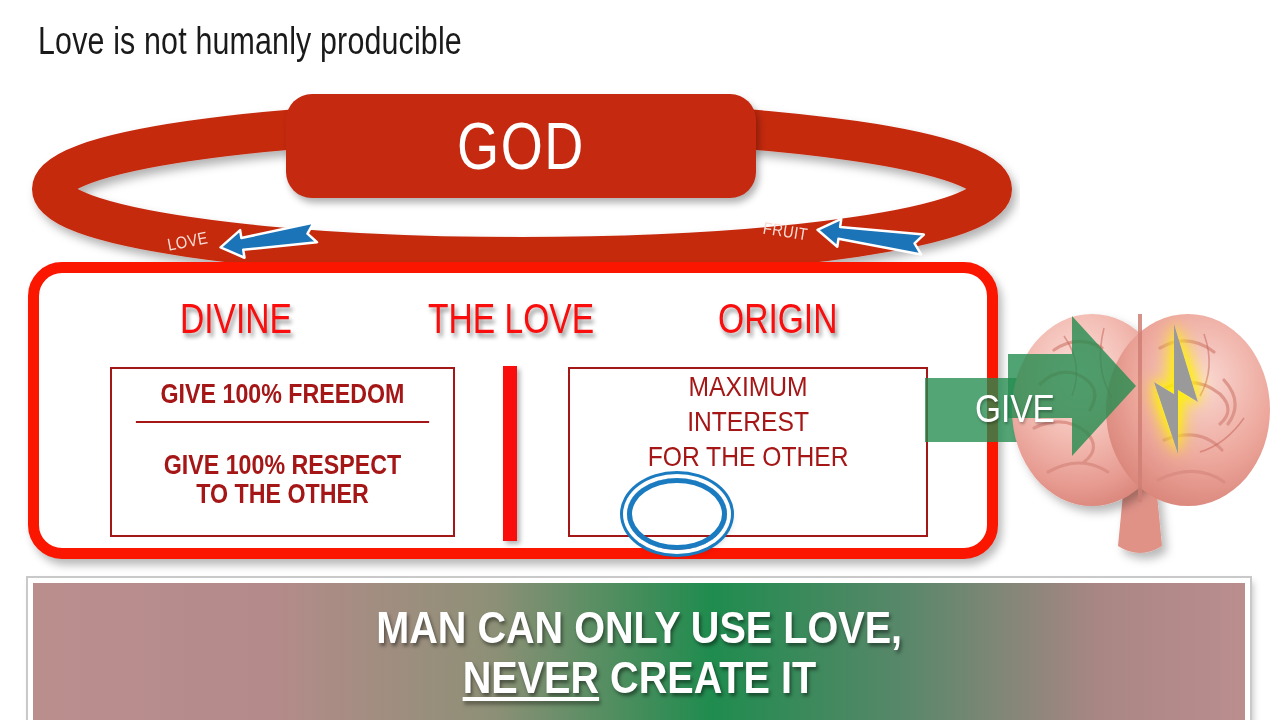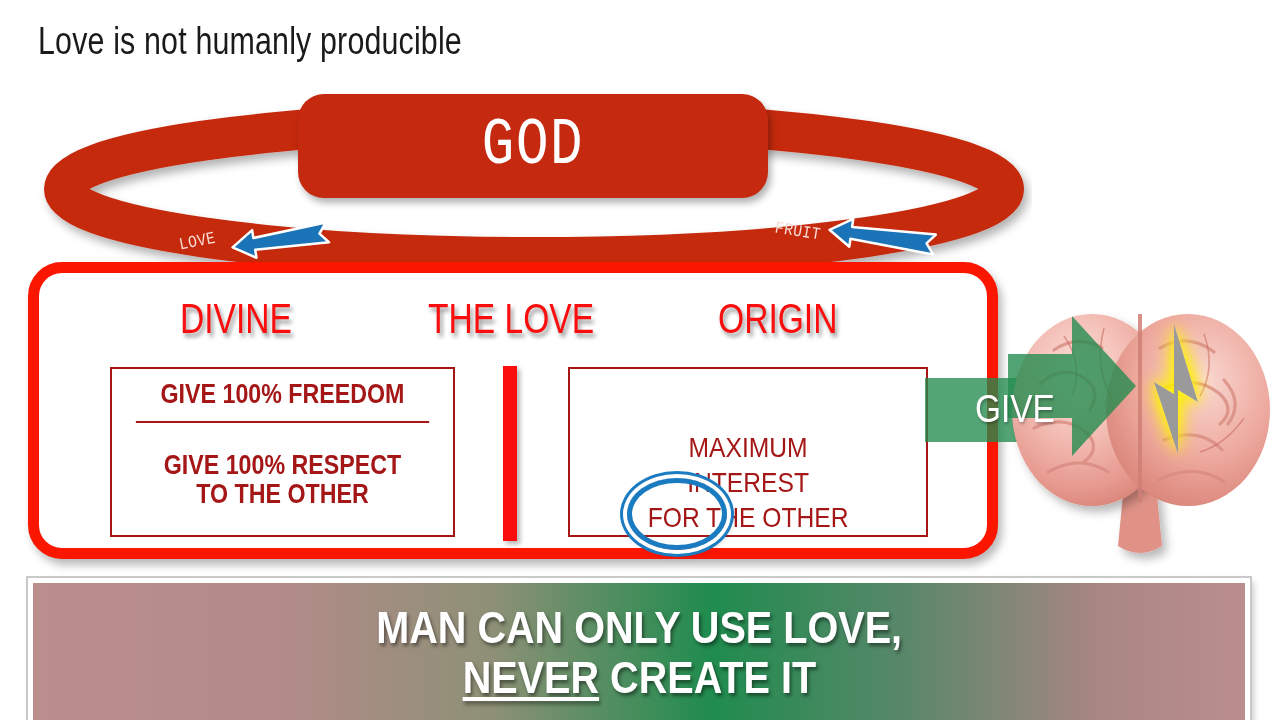--- a/index.html
+++ b/index.html
@@ -17,21 +17,21 @@
     position:absolute;left:38px;top:22px;
     font-size:38px;line-height:1;
     color:#1a1a1a;
     font-family:"Liberation Sans", sans-serif;
     transform:scaleX(.80);transform-origin:left top;
     white-space:nowrap;
     letter-spacing:.2px;
   }
 
   
-  .ring-wrap{position:absolute;left:36px;top:92px;width:996px;height:175px;font-family:Liberation Mono, monospace;}
+  .ring-wrap{position:absolute;left:24px;top:92px;width:996px;height:175px;}
   .ring-svg{position:absolute;inset:0;}
   .god-box{
     position:absolute;left:262px;top:2px;width:470px;height:104px;
     background:#C5290F;border-radius:26px;
     box-shadow:3px 5px 7px rgba(0,0,0,.30);
     z-index:3;
   }
   .god-text{
     position:absolute;inset:0;
     display:flex;align-items:center;justify-content:center;
@@ -84,21 +84,21 @@
     color:#A51616;display:flex;align-items:center;justify-content:center;
     font-size:27px;line-height:1.08;text-align:center;
     transform:scaleX(.86);
   }
   .boxL .cell1{height:52px;border-bottom:2px solid #A51616;}
   .boxL .cell2{height:114px;padding:0 6px;}
 
   .boxR{
     position:absolute;left:568px;top:367px;width:360px;height:170px;
     border:2px solid #A51616;box-sizing:border-box;background:#fff;z-index:8;
-    display:flex;align-items:flex-end;justify-content:center;
+    display:flex;align-items:flex-start;justify-content:center;
   }
   .boxR .txt{
     color:#A51616;font-size:28px;line-height:1.25;text-align:center;
     transform:scaleX(.88);
   }
 
   .ring-hl{
     position:absolute;left:627px;top:478px;width:90px;height:62px;z-index:10;
     border:5px solid #1B7BC0;border-radius:50%;
     box-shadow:0 0 0 4px #fff, 0 0 0 7px #1B7BC0, 3px 4px 7px rgba(0,0,0,.35);

